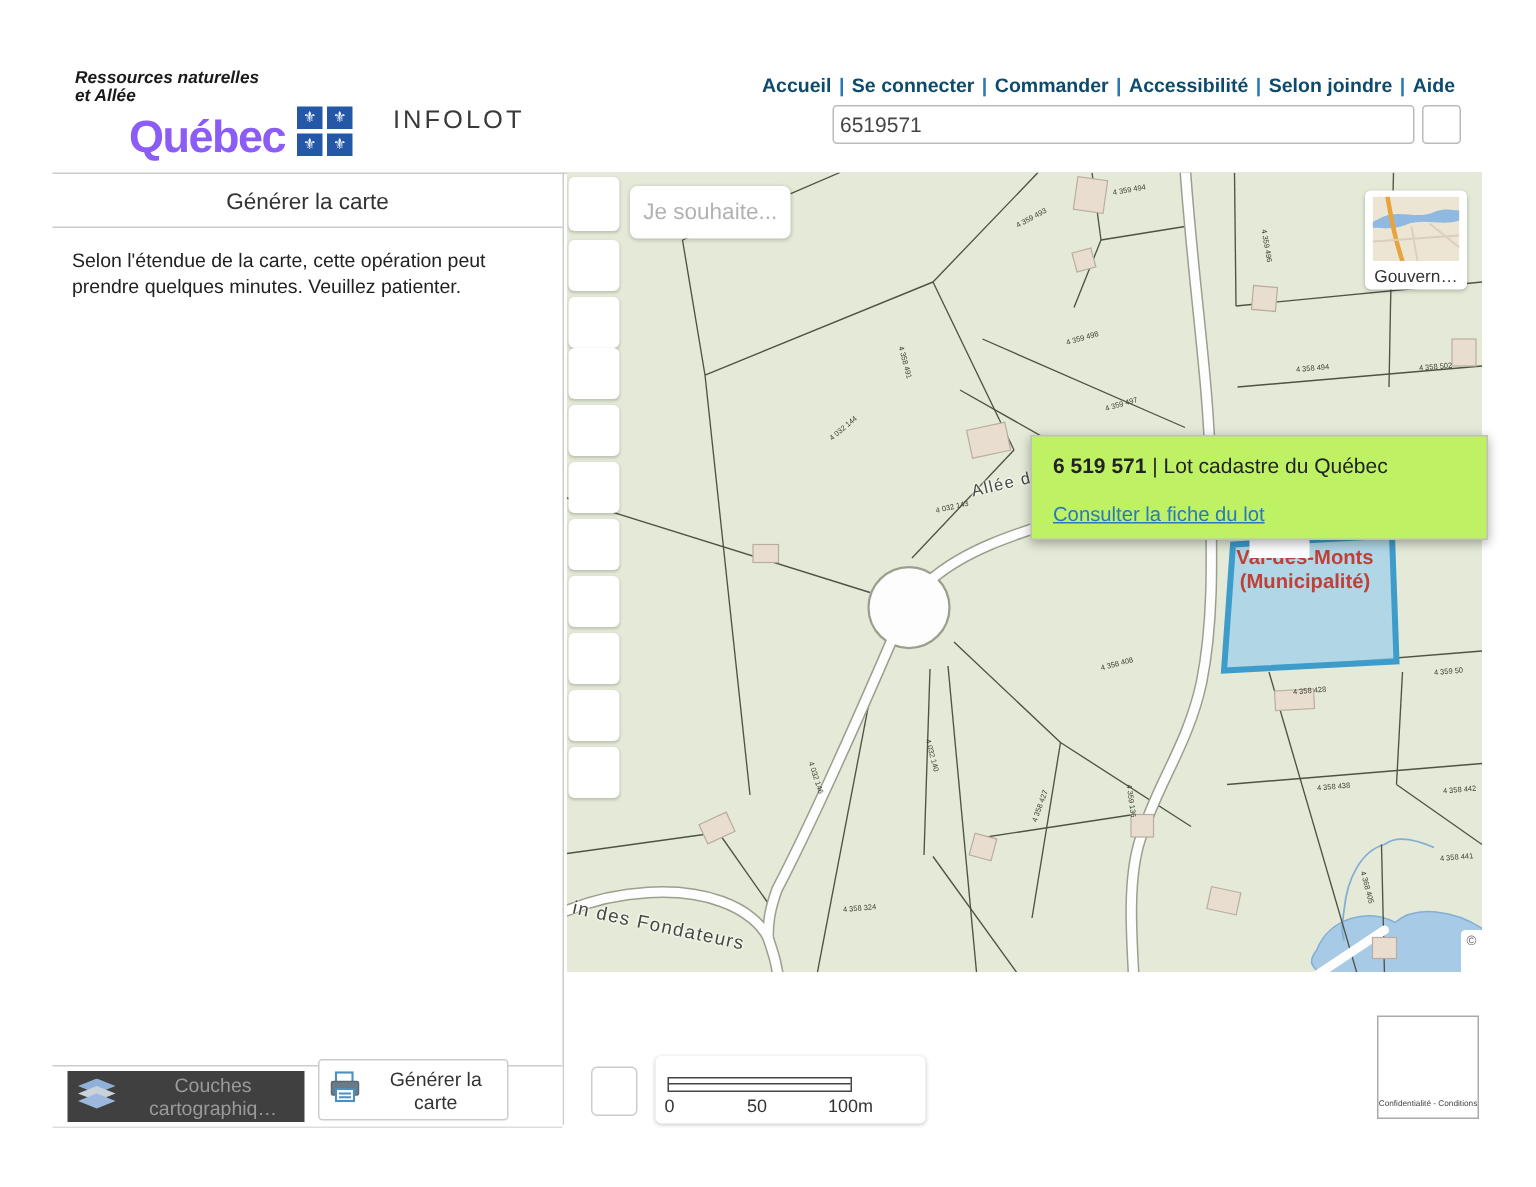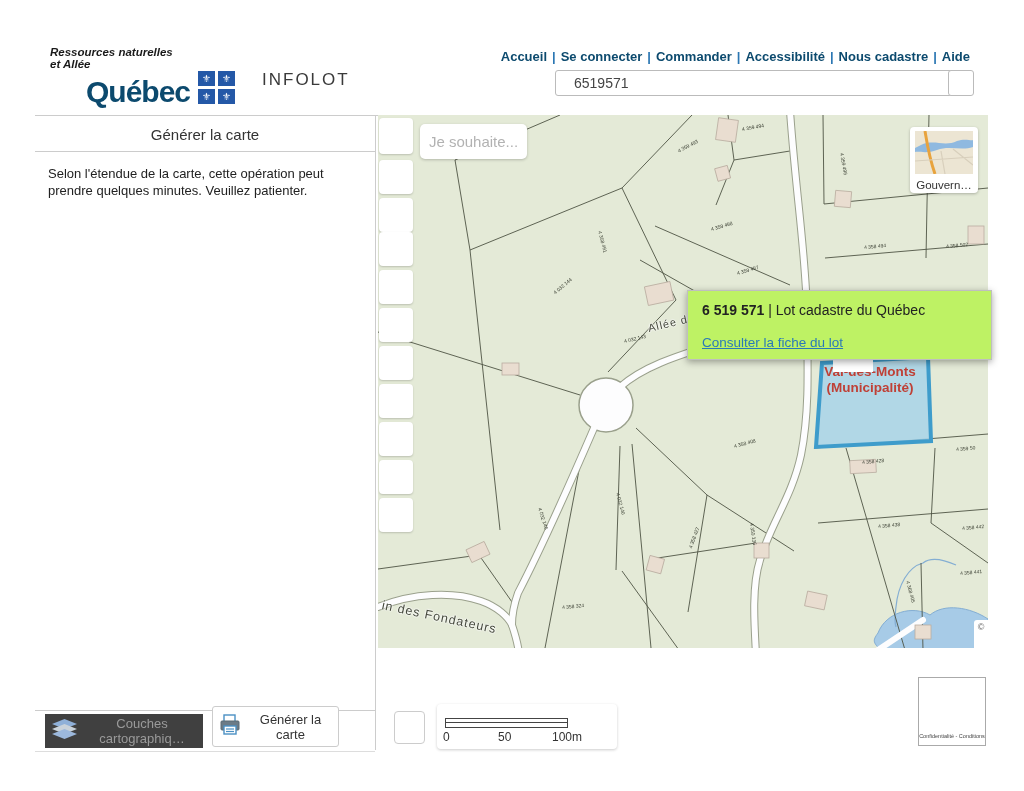--- a/index.html
+++ b/index.html
@@ -4,29 +4,29 @@
 <style>
   html,body{margin:0;padding:0;background:#fff;}
   .page{position:relative;width:1024px;height:791px;background:#fff;
         font-family:"Liberation Sans",sans-serif;overflow:hidden;}
   .abs{position:absolute;}
 
   
   .logo-block{left:50px;top:46px;width:210px;color:#222;}
   .logo-l1,.logo-l2{font-style:italic;font-weight:bold;font-size:11.5px;line-height:12px;color:#1a1a1a;}
   .logo-row{display:flex;align-items:flex-end;margin-top:1px;padding-left:36px;}
-  .logo-wordmark{font-size:30px;font-weight:bold;color:#0c4a6e;letter-spacing:-1px;line-height:28px;}
+  .logo-wordmark{font-size:30px;font-weight:bold;color:#8b5cf6;letter-spacing:-1px;line-height:28px;}
   .flag{display:grid;grid-template-columns:17px 17px;grid-template-rows:15px 15px;gap:3px;margin-left:8px;margin-bottom:2px;}
   .flag span{background:#2458a7;color:#fff;font-size:10px;line-height:15px;text-align:center;}
   .app-title{left:262px;top:70px;font-size:17px;letter-spacing:2px;color:#3a3a3a;font-weight:500;}
   .topnav{top:49px;right:54px;font-size:13px;font-weight:bold;color:#2b77b3;white-space:nowrap;}
   .topnav a{color:#0c4a6e;text-decoration:none;cursor:pointer;}
   .topnav .sep{margin:0 5px;}
   .search-input{left:555px;top:70px;width:378px;height:24px;border:1px solid #bbb;border-radius:3px;
-                font-size:14px;color:#444;padding:0 18px;font-family:"Liberation Sans",sans-serif;}
+                font-size:14px;color:#444;padding:0 4px;font-family:"Liberation Sans",sans-serif;}
   .search-btn{left:948px;top:70px;width:26px;height:26px;border:1px solid #bbb;border-radius:3px;background:#fff;cursor:pointer;}
   .header-divider{left:35px;top:115px;width:953px;height:0;border-top:1px solid #ccc;}
 
   
   .panel-title{left:35px;top:126px;width:340px;text-align:center;font-size:15px;color:#333;}
   .panel-title-divider{left:35px;top:151px;width:340px;border-top:1px solid #ccc;}
   .panel-msg{left:48px;top:165px;width:314px;font-size:13px;line-height:17px;color:#222;}
   .v-divider{left:375px;top:115px;width:0;height:635px;border-left:1px solid #ccc;}
 
   .panel-footer{left:35px;top:710px;width:340px;height:40px;border-top:1px solid #ccc;border-bottom:1px solid #ddd;background:#fff;}
@@ -92,21 +92,21 @@
       <span class="flag">
         <span>⚜</span>
           <span>⚜</span>
           <span>⚜</span>
           <span>⚜</span>
       </span>
     </div>
   </div>
   <div class="abs app-title">INFOLOT</div>
 
-  <nav class="abs topnav" id="topnav"><a>Accueil</a><span class="sep">|</span><a>Se connecter</a><span class="sep">|</span><a>Commander</a><span class="sep">|</span><a>Accessibilité</a><span class="sep">|</span><a>Nous cadastre</a><span class="sep">|</span><a>Aide</a></nav>
+  <nav class="abs topnav" id="topnav"><a>Accueil</a><span class="sep">|</span><a>Se connecter</a><span class="sep">|</span><a>Commander</a><span class="sep">|</span><a>Accessibilité</a><span class="sep">|</span><a>Selon joindre</a><span class="sep">|</span><a>Aide</a></nav>
 
   <input class="abs search-input" value="6519571" style="">
   <button class="abs search-btn"></button>
   <div class="abs header-divider"></div>
 
   <div class="abs panel-title">Générer la carte</div>
   <div class="abs panel-title-divider"></div>
   <div class="abs panel-msg">Selon l'étendue de la carte, cette opération peut prendre quelques minutes. Veuillez patienter.</div>
   <div class="abs v-divider"></div>
 

